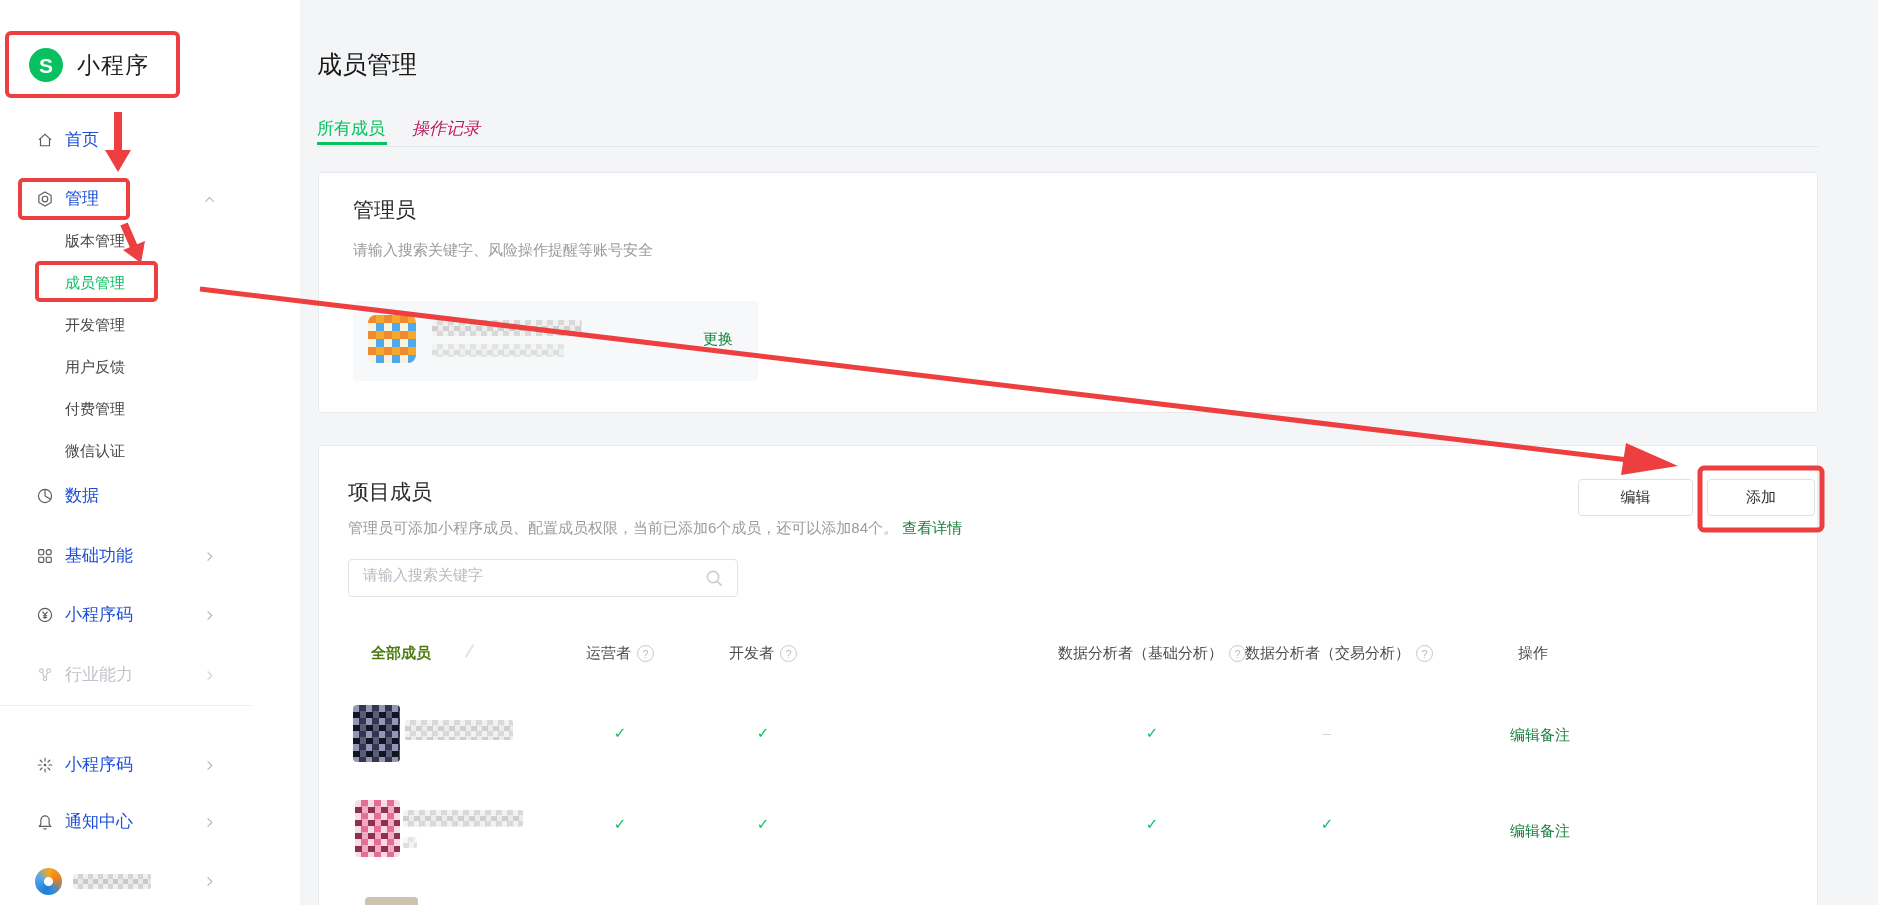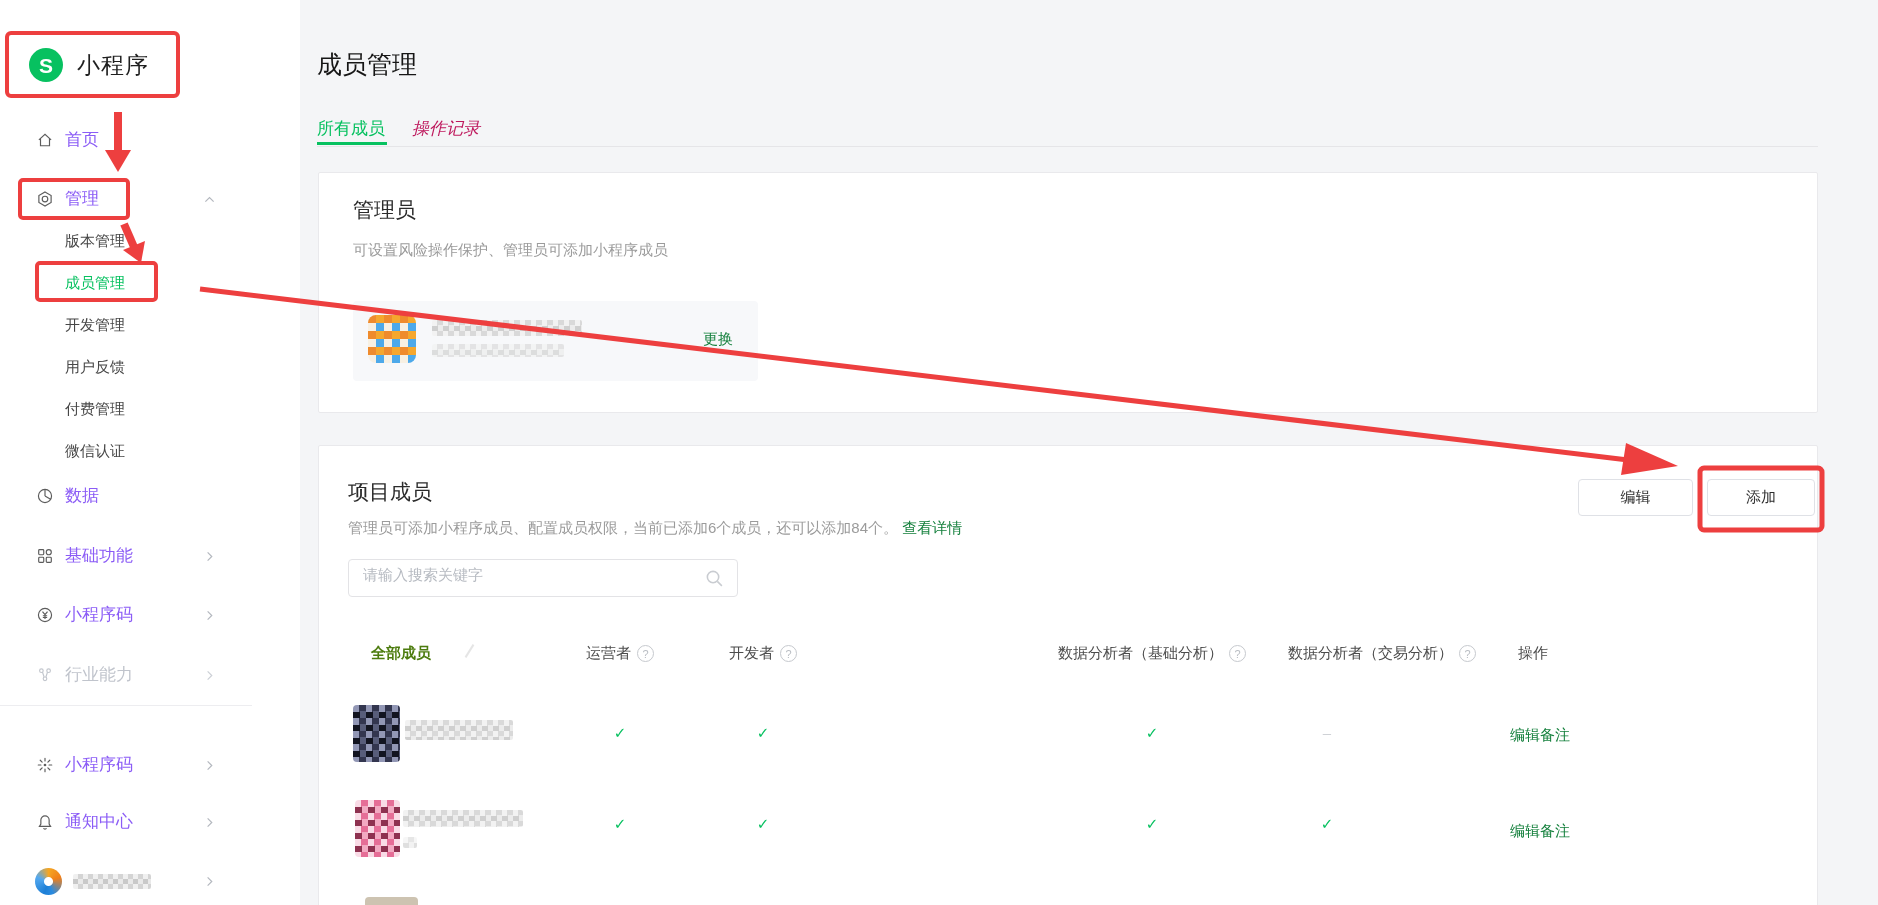--- a/index.html
+++ b/index.html
@@ -9,21 +9,21 @@
     font-family:"Liberation Sans","DejaVu Sans",sans-serif;
     color:#333;
   }
   .abs{position:absolute;}
   
   .sidebar{position:absolute;left:0;top:0;width:300px;height:905px;background:#fff;}
   .logo-row{position:absolute;left:29px;top:48px;display:flex;align-items:center;gap:14px;cursor:pointer;}
   .logo-circle{width:34px;height:34px;border-radius:50%;background:#07c160;display:flex;align-items:center;justify-content:center;
     color:#fff;font-weight:700;font-size:21px;line-height:1;}
   .logo-text{font-size:23px;color:#1f1f1f;font-weight:400;letter-spacing:1px;}
-  .nav-item{position:absolute;left:36px;display:flex;align-items:center;gap:11px;font-size:17px;color:#8b5cf6;height:20px;line-height:20px;cursor:pointer;}
+  .nav-item{position:absolute;left:36px;display:flex;align-items:center;gap:11px;font-size:17px;color:#1d4ed8;height:20px;line-height:20px;cursor:pointer;}
   .nav-item svg{flex:0 0 auto;}
   .nav-item.dim{color:#c0c4cc;}
   .sub-item{position:absolute;left:65px;font-size:15px;line-height:16px;color:#474747;cursor:pointer;}
   .sub-item.active{color:#07c160;}
   .chev{position:absolute;left:202px;width:15px;height:15px;}
   .side-divider{position:absolute;left:0;top:705px;width:252px;height:1px;background:#ededf0;}
   .swirl{position:absolute;left:35px;top:868px;width:27px;height:27px;border-radius:50%;
     background:radial-gradient(circle at 50% 50%, #ffffff 0 4px, rgba(255,255,255,0) 5px),
                conic-gradient(from 200deg,#1d7fd6,#53a8ef 90deg,#f5a623 160deg,#f07f1a 230deg,#2a8be0 320deg,#1d7fd6);}
   .logo-mosaic{position:absolute;left:73px;top:874px;width:78px;height:15px;border-radius:2px;
@@ -189,21 +189,21 @@
 
 <div class="page-title">成员管理</div>
 
 <div class="tab active" style="left:317px">所有成员</div>
 <div class="tab inactive" style="left:412px">操作记录</div>
 <div class="tab-underline"></div>
 <div class="tabs-border"></div>
 
 <div class="card card1"></div>
 <div class="sec-title" style="left:353px;top:196px">管理员</div>
-<div class="sec-desc" style="left:353px;top:241px">可设置风险操作保护、管理员可添加小程序成员</div>
+<div class="sec-desc" style="left:353px;top:241px">请输入搜索关键字、风险操作提醒等账号安全</div>
 <div class="admin-box"></div>
 <div class="avatar-admin"></div>
 <div class="mosaic-text" style="position:absolute;left:432px;top:320px;width:150px;height:16px"></div>
 <div class="mosaic-text light" style="position:absolute;left:432px;top:344px;width:132px;height:13px"></div>
 <a class="link abs" style="left:703px;top:330px">更换</a>
 
 <div class="card card2"></div>
 <div class="sec-title" style="left:348px;top:478px">项目成员</div>
 <div class="sec-desc" style="left:348px;top:519px">
   <span>管理员可添加小程序成员、配置成员权限，当前已添加6个成员，还可以添加84个。</span>
@@ -226,21 +226,21 @@
   <span class="help">?</span>
 </div>
 <div class="th center" style="left:763px">
   <span>开发者</span>
   <span class="help">?</span>
 </div>
 <div class="th center" style="left:1152px">
   <span>数据分析者（基础分析）</span>
   <span class="help">?</span>
 </div>
-<div class="th center" style="left:1382px">
+<div class="th center" style="left:1339px">
   <span>数据分析者（交易分析）</span>
   <span class="help">?</span>
 </div>
 <div class="th right" style="left:1548px">操作</div>
 
 <div class="avatar-row1"></div>
 <div class="mosaic-text" style="position:absolute;left:405px;top:720px;width:108px;height:20px"></div>
 <span class="check" style="left:620px;top:724px">✓</span>
 <span class="check" style="left:763px;top:724px">✓</span>
 <span class="check" style="left:1152px;top:724px">✓</span>

